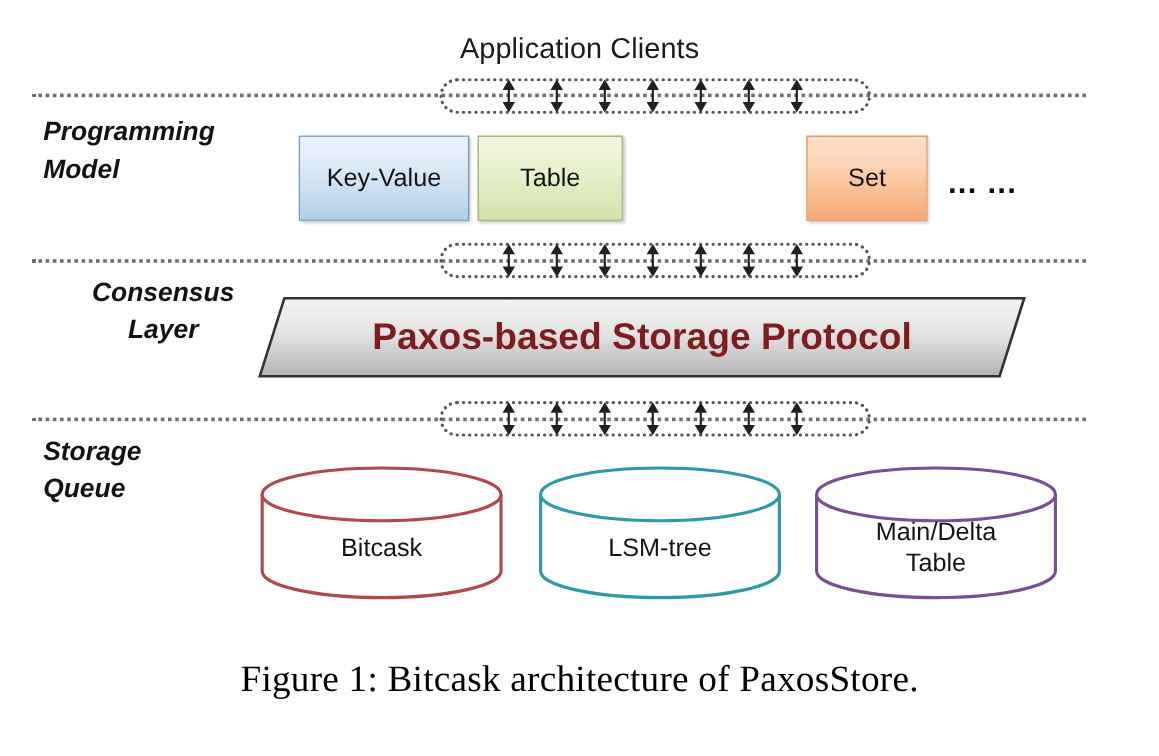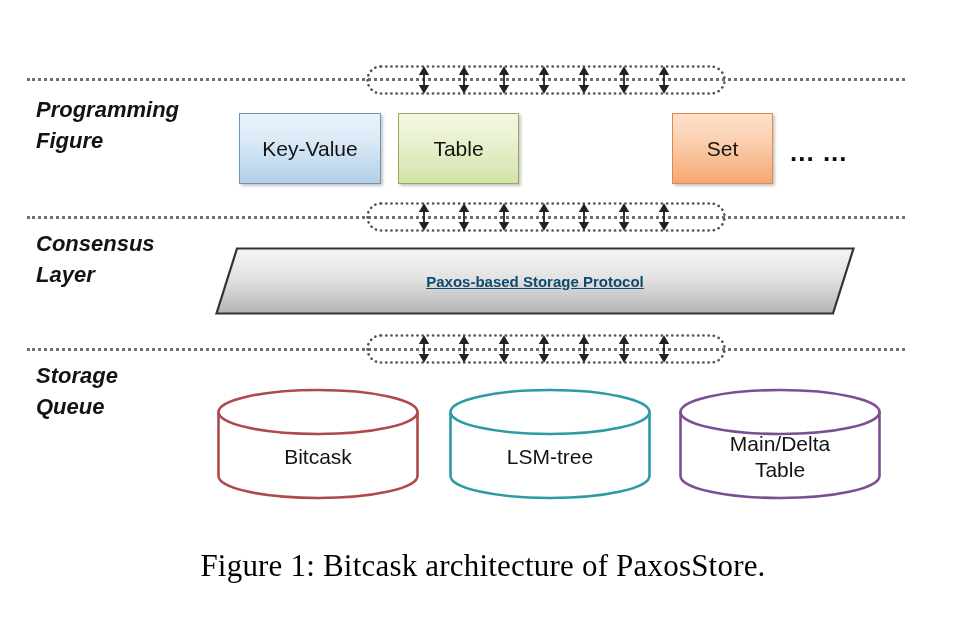--- a/index.html
+++ b/index.html
@@ -80,21 +80,21 @@
     border-style: solid;
     box-sizing: border-box;
     display: flex;
     align-items: center;
     justify-content: center;
     font-size: 21px;
     color: #141414;
     box-shadow: 1.5px 1.5px 2.5px rgba(0,0,0,0.22);
   }
   .pm-box.kv {
-    left: 239px; width: 142px;
+    left: 249px; width: 142px;
     border-color: #6e94b8;
     background: linear-gradient(to bottom, #eaf2fa 0%, #dcebf7 35%, #b3d0e8 100%);
   }
   .pm-box.tbl {
     left: 398px; width: 121px;
     border-color: #94ab5e;
     background: linear-gradient(to bottom, #f3f7e2 0%, #eaf2d2 35%, #d3e3a9 100%);
   }
   .pm-box.q {
     left: 535px; width: 118px;
@@ -129,25 +129,24 @@
   .trapezoid svg { display: block; }
   .trapezoid-label {
     position: absolute;
     left: 215px;
     top: 247px;
     width: 640px;
     height: 68px;
     display: flex;
     align-items: center;
     justify-content: center;
-    font-size: 15px;
+    font-size: 31px;
     font-weight: 700;
-    color: #0c4a6e;
+    color: #7f1d1d;
     pointer-events: none;
-    text-decoration: underline;
   }
 
   
   .cyl {
     position: absolute;
     top: 388px;
     width: 204px;
     height: 112px;
   }
   .cyl.c1 { left: 216px; }
@@ -182,28 +181,29 @@
     font-size: 31px;
     color: #000000;
     letter-spacing: 0.2px;
   }
 </style>
 </head>
 <body>
 
 <div id="figure">
 
+  <div class="clients-title">Application Clients</div>
 
   <div class="sep s1"></div>
   <div class="sep s2"></div>
   <div class="sep s3"></div>
 
   <div class="layer-label l1" style="white-space:pre-line;">Programming
-Figure</div>
-  <div class="layer-label l2" style="white-space:pre-line;">Consensus
+Model</div>
+  <div class="layer-label l2" style="white-space:pre-line;text-align:center;">Consensus
 Layer</div>
   <div class="layer-label l3" style="white-space:pre-line;">Storage
 Queue</div>
 
   <div class="bus b1">
     <svg width="360" height="30" viewBox="0 0 360 30">
       <rect x="1.5" y="1.5" width="357" height="27" rx="13.5" ry="13.5" fill="none" stroke="#555555" stroke-width="2.6" stroke-linecap="round" stroke-dasharray="0.2 5"></rect>
       <g stroke="#222222" stroke-width="1.8" fill="#222222">
         <g transform="translate(58,0)">
           <line x1="0" y1="6" x2="0" y2="24"></line>

